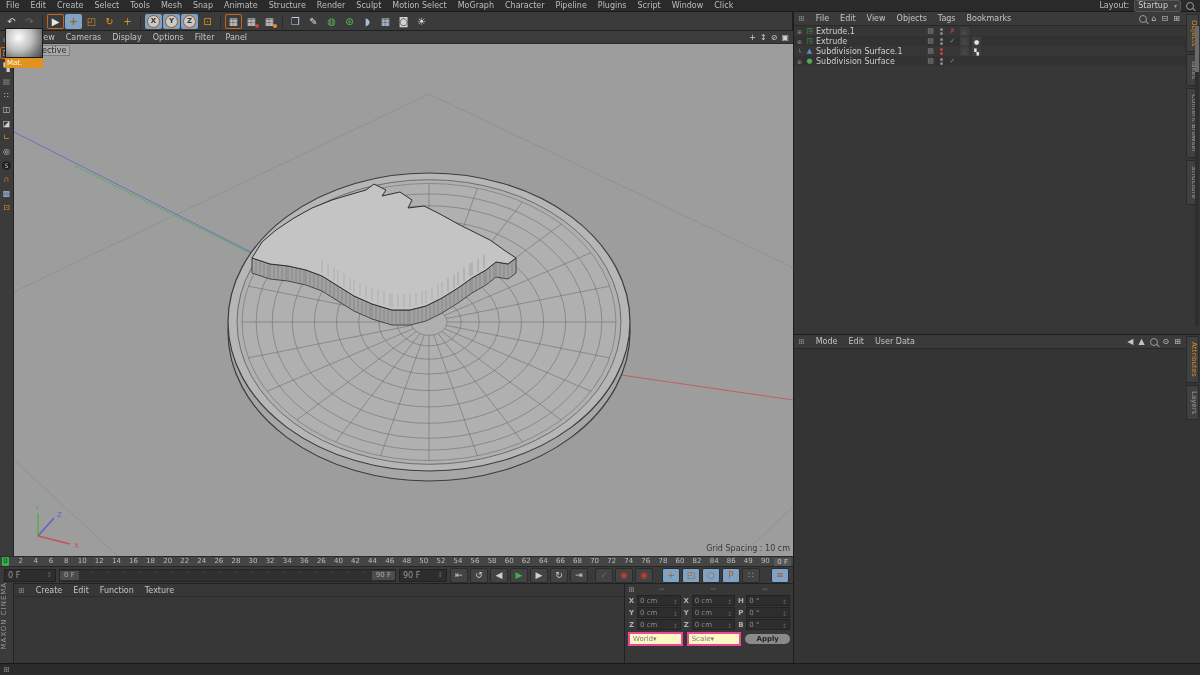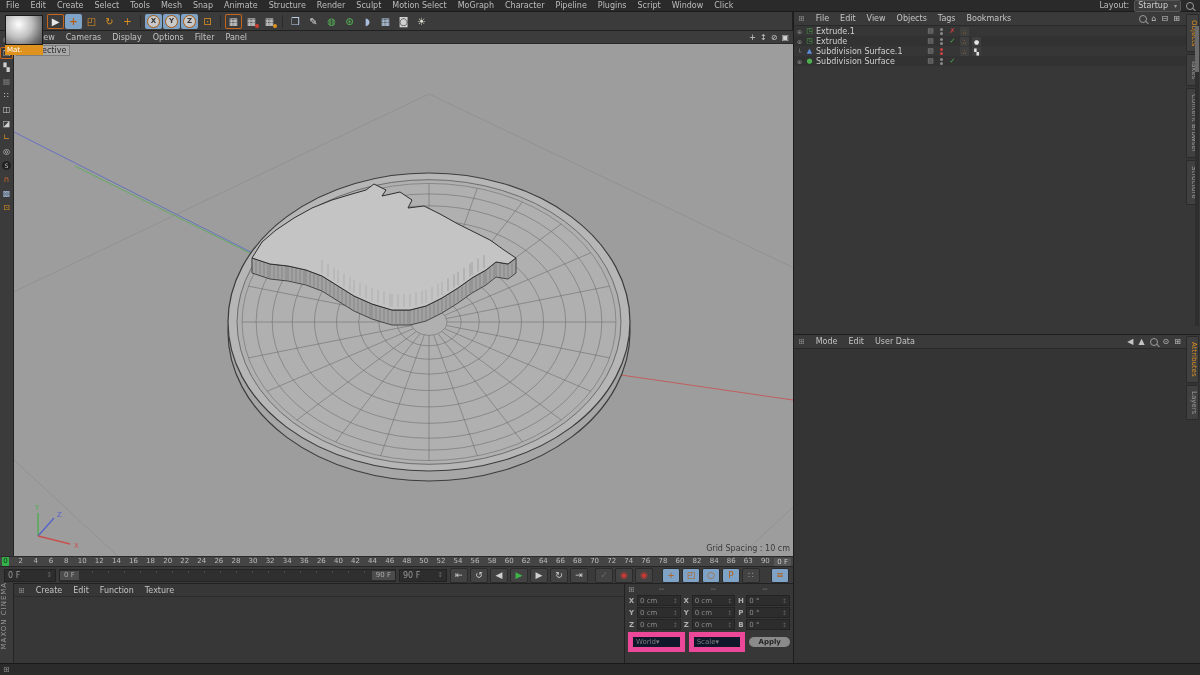--- a/index.html
+++ b/index.html
@@ -73,36 +73,36 @@
   .handle{background:#4c4c4c;color:#aaa;height:9px;line-height:9px;padding:0 4px;font-size:7px}
   .tbtn{width:16px;height:13px;background:#434343;border:1px solid #2b2b2b;border-radius:2px;
         display:flex;align-items:center;justify-content:center;font-size:9px;color:#cfcfcf}
   .tbtn.bluebg{background:#7fa3c7}
 
   
   #materials{left:14px;top:583px;width:611px;height:80px;background:#373737;border-top:1px solid #212121;
              border-right:1px solid #212121;box-sizing:border-box}
   #mat-menu{height:12px;display:flex;align-items:center;gap:11px;padding:0 4px;font-size:8px;color:#c4c4c4;
             border-bottom:1px solid #2c2c2c}
-  #mat-item{position:absolute;left:5px;top:15px;width:28px}
+  #mat-item{position:absolute;left:5px;top:28px;width:28px}
   #mat-thumb{width:38px;height:30px;background:radial-gradient(circle at 35% 30%,#fefefe,#bdbdbd 45%,#767676 75%,#4a4a4a);
              border:1px solid #191919;box-sizing:border-box}
   #mat-label{width:38px;background:#e0921e;color:#fff;font-size:7px;padding:1px 2px;box-sizing:border-box}
 
   
   #coords{left:625px;top:583px;width:168px;height:80px;background:#373737;border-top:1px solid #212121;box-sizing:border-box;font-size:7px}
   #coords .hdr{display:flex;align-items:center;height:10px;color:#9a9a9a;gap:2px;padding:0 3px}
   #coords .hdr span{flex:1;text-align:center}
   .crow{display:flex;align-items:center;gap:2px;padding:0 3px;margin-top:1px}
   .clabel{width:7px;color:#b0b0b0;font-weight:bold;text-align:center}
-  .cfield{flex:1;background:#2d2d2d;border:1px solid #232323;height:9px;display:flex;align-items:center;
+  .cfield{flex:1;background:#2d2d2d;border:1px solid #232323;height:9px;display:flex;align-items:flex-end;
           padding:0 2px;color:#8a8a8a;gap:2px}
   .cfield .spin{margin-left:auto;color:#5f5f5f;font-size:6px}
   .cbottom{display:flex;align-items:center;gap:4px;padding:2px 3px 0 3px}
-  .cselect{flex:1;background:#0f172a;border:5px solid #ec4899;height:10px;display:flex;align-items:center;
+  .cselect{flex:1;background:#fef9c3;border:2px solid #ec4899;height:10px;display:flex;align-items:center;
            color:#7b7b7b;padding:0 3px;}
   #apply-btn{flex:1;background:#8a8a8a;color:#242424;border-radius:6px;height:10px;display:flex;
              align-items:center;justify-content:center;font-weight:bold}
 
   
   #right-panel{left:793px;top:12px;width:407px;height:651px;background:#373737;border-left:1px solid #1d1d1d;box-sizing:border-box}
   .pmenu{height:13px;background:#3a3a3a;border-bottom:1px solid #292929;display:flex;align-items:center;
          gap:11px;padding:0 4px;font-size:8px;color:#c4c4c4}
   .pmenu .right{margin-left:auto;display:flex;gap:5px;align-items:center;padding-right:16px}
   .gridicon{color:#8a8a8a;font-size:8px}
@@ -500,21 +500,21 @@
       <span class="tick">68</span>
       <span class="tick">70</span>
       <span class="tick">72</span>
       <span class="tick">74</span>
       <span class="tick">76</span>
       <span class="tick">78</span>
       <span class="tick">60</span>
       <span class="tick">82</span>
       <span class="tick">84</span>
       <span class="tick">86</span>
-      <span class="tick">63</span>
+      <span class="tick">49</span>
       <span class="tick">90</span>
     </div>
   <span class="endchip">0 F</span>
 </div>
 
 <div id="transport" class="abs">
   <div class="field" style="width:44px">
     <span>0 F</span>
     <span class="spin">↕</span>
   </div>

